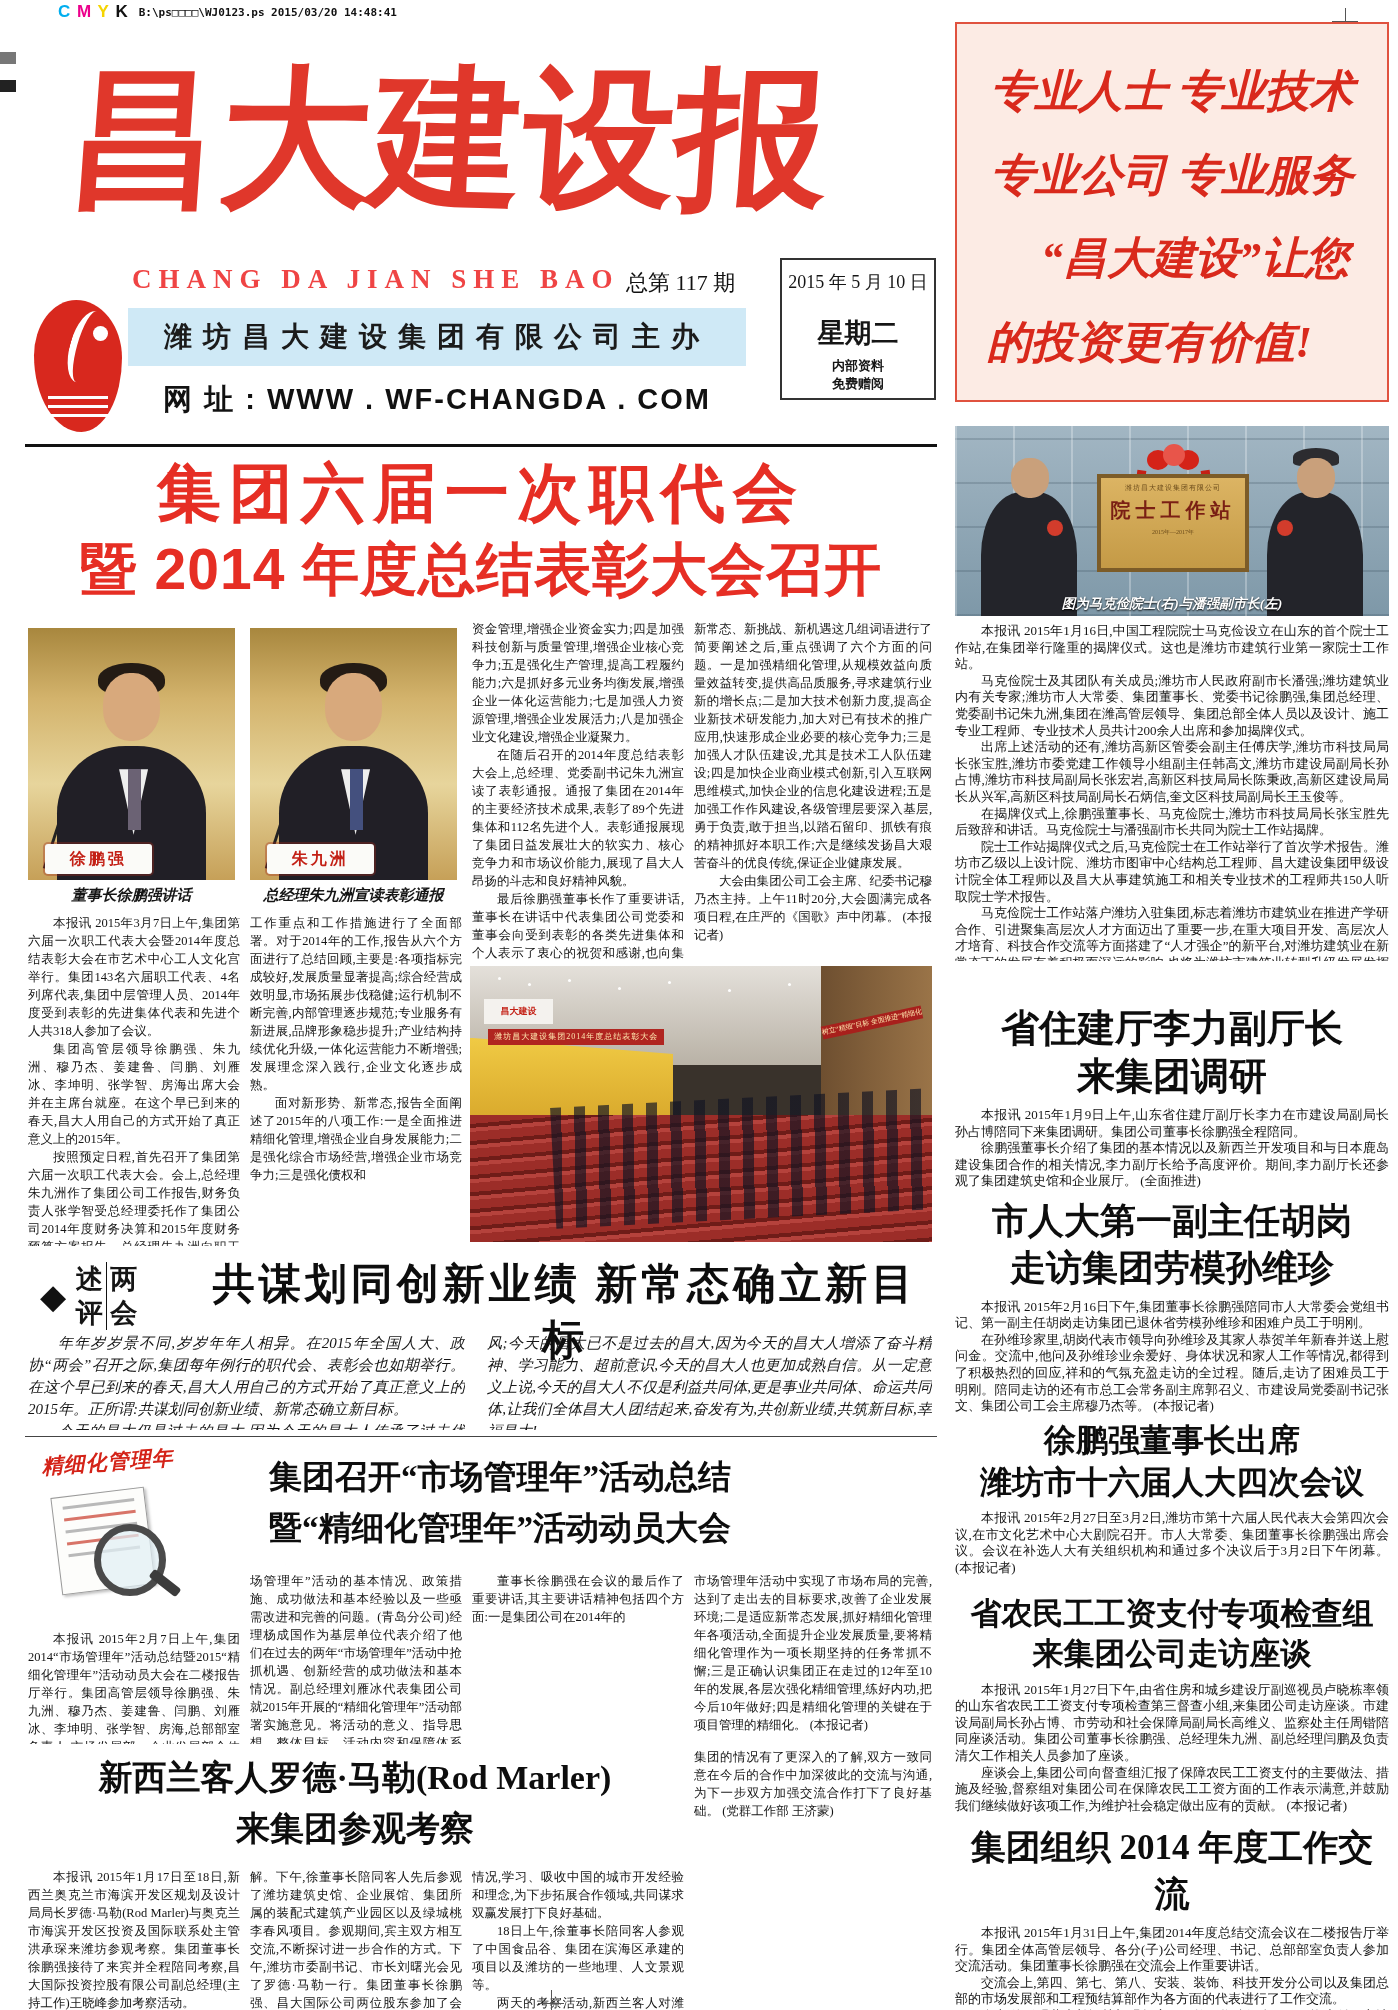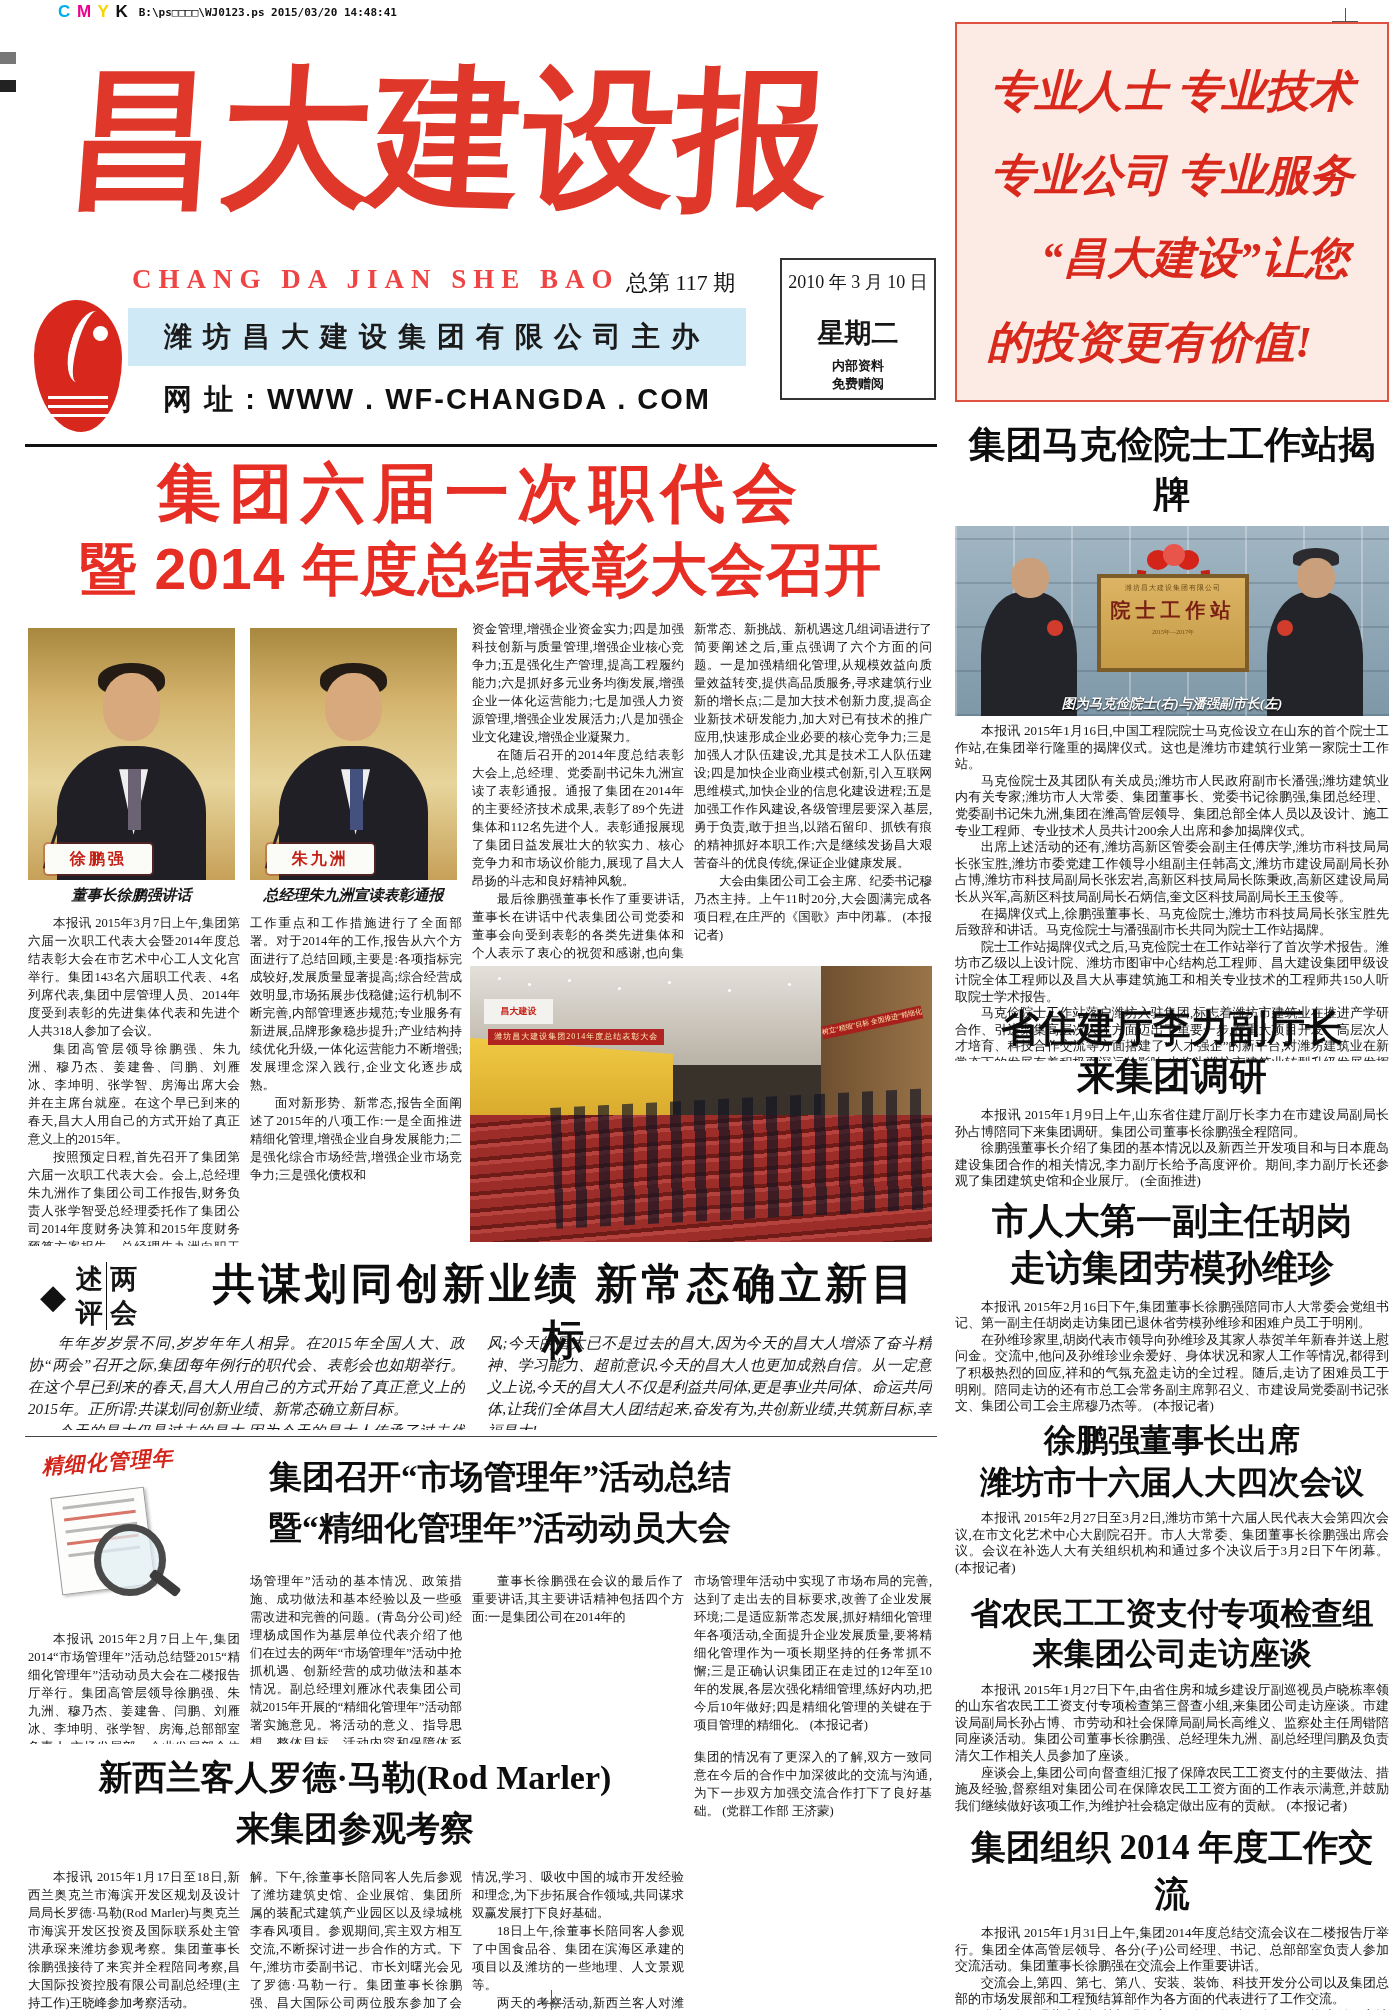--- a/index.html
+++ b/index.html
@@ -152,21 +152,21 @@
   <div id="site-line" class="abs">网 址 : WWW . WF-CHANGDA . COM</div>
 
   <div id="logo" class="abs">
     <div class="logo-body"></div>
     <div class="logo-slash"></div>
     <div class="logo-dot"></div>
     <div class="logo-lines"></div>
   </div>
 
   <div id="datebox" class="abs">
-    <div class="date-d">2010 年 3 月 10 日</div>
+    <div class="date-d">2015 年 5 月 10 日</div>
     <div class="date-w">星期二</div>
     <div class="date-s"><span>内部资料</span><br><span>免费赠阅</span></div>
   </div>
 
   <div id="sloganbox" class="abs">
     <div class="slogan-l sl1">专业人士  专业技术</div>
     <div class="slogan-l sl2">专业公司  专业服务</div>
     <div class="slogan-l sl3">“昌大建设”让您</div>
     <div class="slogan-l sl4">的投资更有价值!</div>
   </div>
@@ -293,21 +293,20 @@
       <p class="para">18日上午,徐董事长陪同客人参观了中国食品谷、集团在滨海区承建的项目以及潍坊的一些地理、人文景观等。</p>
       <p class="para">两天的考察活动,新西兰客人对潍坊及昌大建设</p>
     </div>
   <div class="abs newsbody noindent" style="left:694px;top:1748px;width:238px;height:220px;">
       <p class="para">集团的情况有了更深入的了解,双方一致同意在今后的合作中加深彼此的交流与沟通,为下一步双方加强交流合作打下了良好基础。  (党群工作部 王济蒙)</p>
     </div>
 
   <div class="abs regmark" style="left:538px;top:1990px;"></div>
 
   <div class="story" style="top:420px;">
-    <div class="s-title" style="font-size:37px;">集团马克俭院士工作站揭牌</div>
     <div id="unveil">
       <div class="glass"></div>
       <div class="ribbon r1"></div>
       <div class="ribbon r2"></div>
       <div class="fig" style="left:26px;">
           <span class="fhead"></span>
           <span class="flower" style="left:66px;"></span>
         </div>
       <div class="fig" style="right:26px;">
           <span class="fcap"></span>

